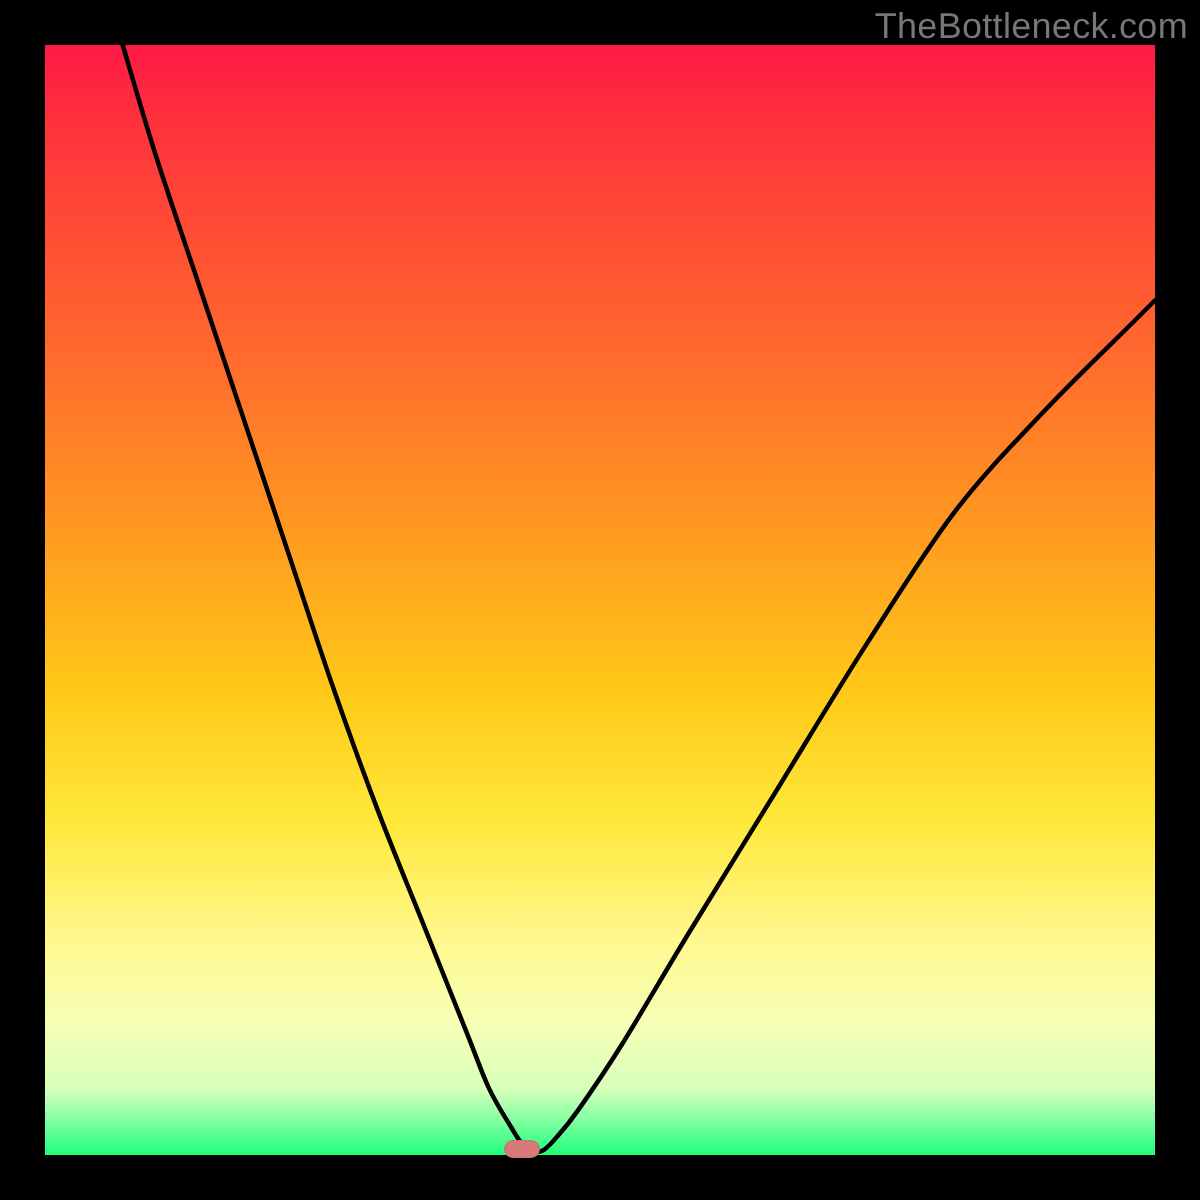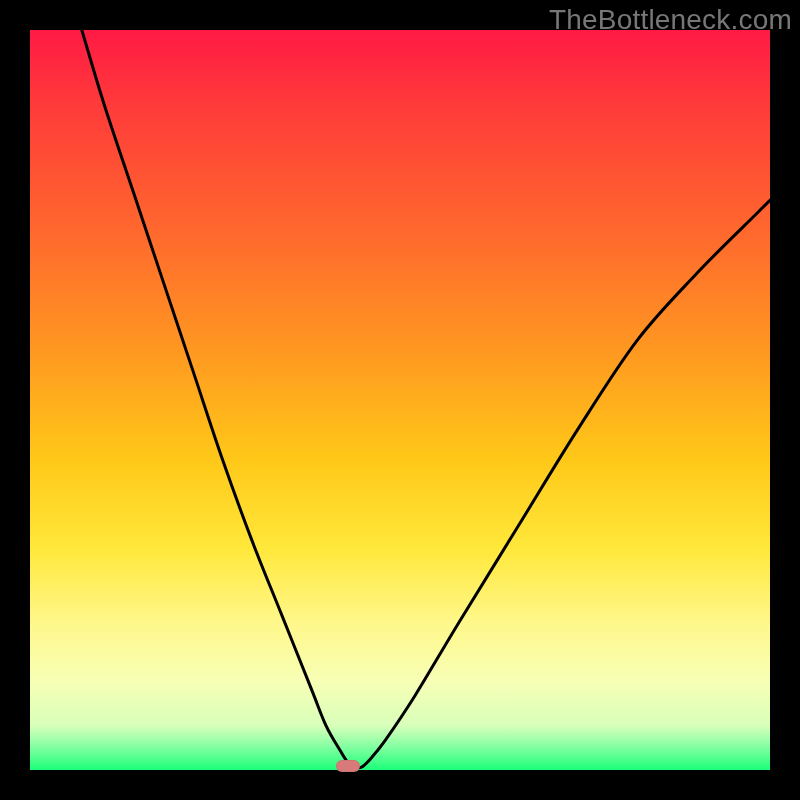--- a/index.html
+++ b/index.html
@@ -39,21 +39,21 @@
       #d8ffba 94%,
       #7fffa0 97%,
       #1cff7a 100%
     );
   }
   .watermark {
     position: absolute;
     top: 4px;
     right: 8px;
     color: #777;
-    font-size: 28px;
+    font-size: 24px;
     font-weight: 500;
     letter-spacing: 0.2px;
     user-select: none;
   }
   svg.curve {
     position: absolute;
     left: 0;
     top: 0;
     width: 740px;
     height: 740px;

